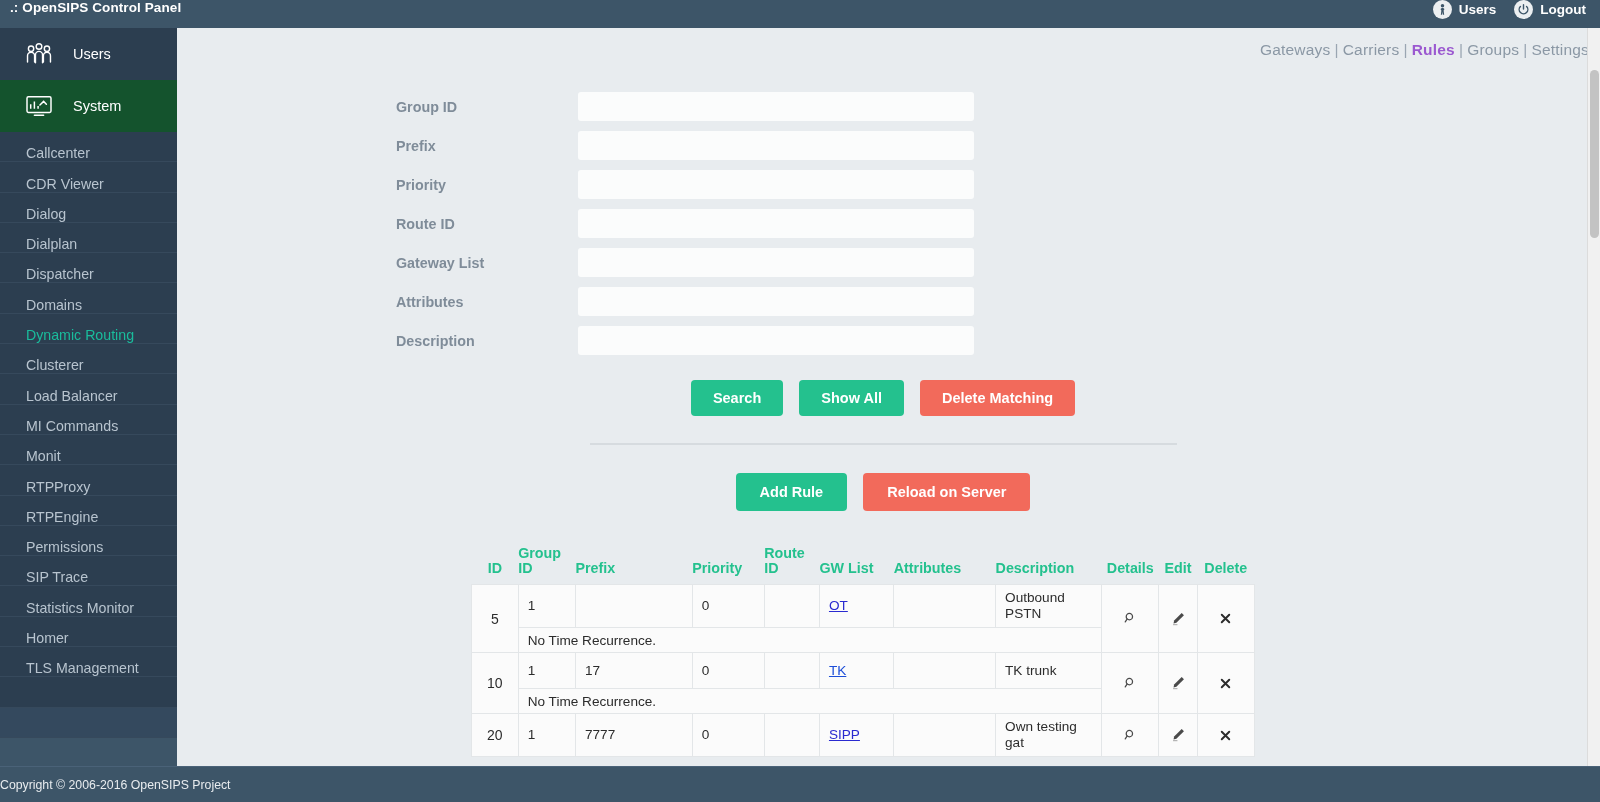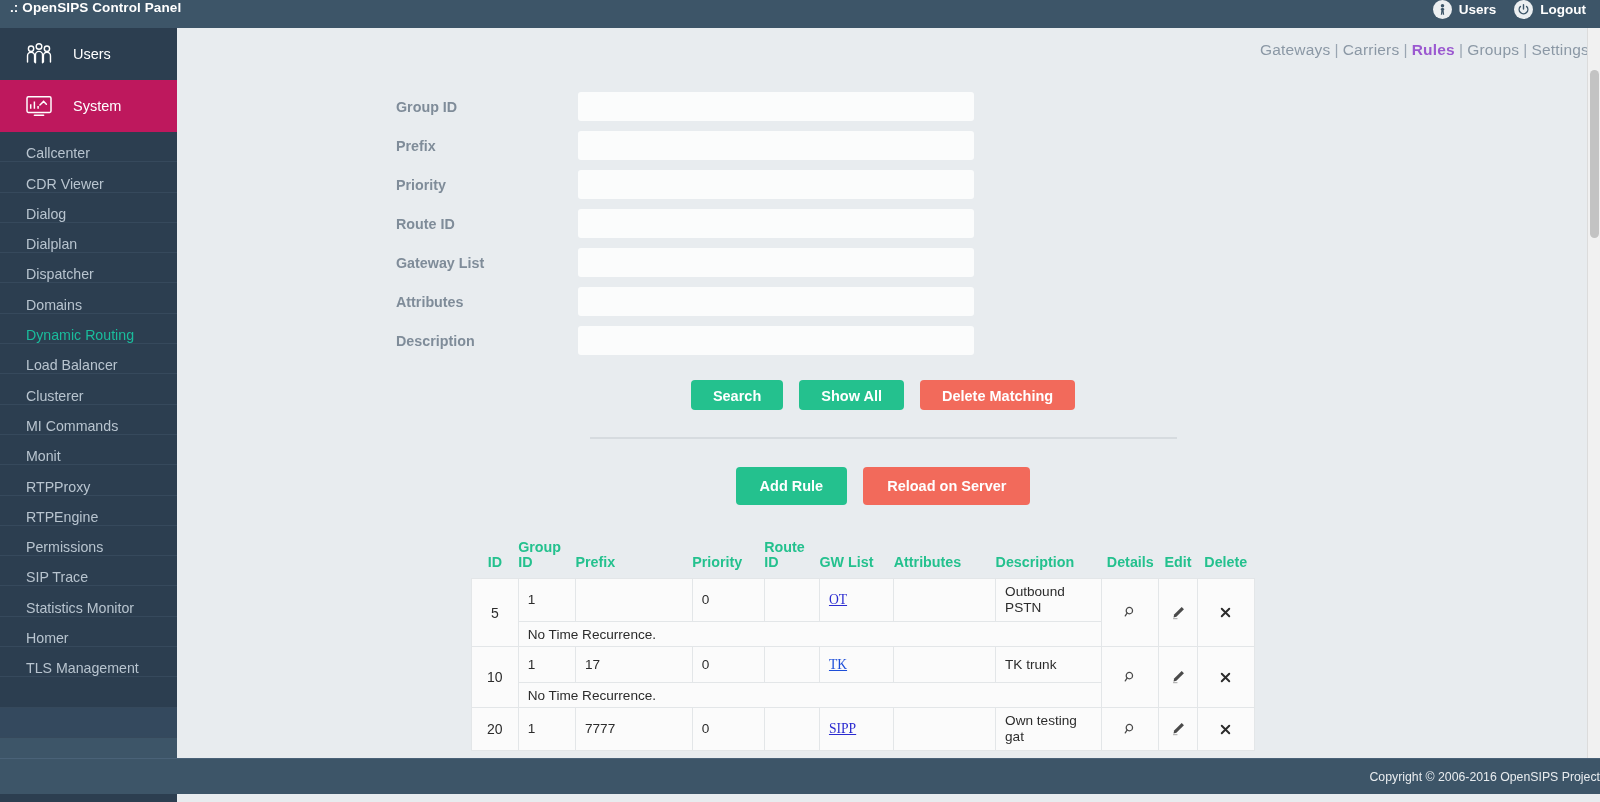--- a/index.html
+++ b/index.html
@@ -62,21 +62,21 @@
   .side-main {
     height: 52px;
     display: flex; align-items: center;
     padding-left: 22px;
     gap: 17px;
     color: #ffffff;
     font-size: 14.5px;
     cursor: pointer;
   }
   .side-main.users { background: #2c3e50; }
-  .side-main.system { background: #be185d; height: 52px; }
+  .side-main.system { background: #14532d; height: 52px; }
   .side-main .ic { width: 34px; height: 28px; display:flex; align-items:center; justify-content:center; flex:0 0 auto;}
   .side-item {
     height: 30.3px;
     display: flex; align-items: flex-end;
     padding-left: 26px;
     color: #b8c4cf;
     font-size: 14.2px;
     border-bottom: 1px solid #36495c;
     cursor: pointer;
     background: #2c3e50;
@@ -135,21 +135,21 @@
     display: flex; justify-content: center;
     gap: 16px;
     margin-top: 20px;
   }
   .btn {
     border: none; border-radius: 4px;
     color: #fff; font-weight: bold;
     font-size: 14.5px;
     font-family: "Liberation Sans", sans-serif;
     cursor: pointer;
-    height: 30px;
+    height: 36px;
     padding: 8px 22px;
   }
   .btn.green { background: #24c18e; }
   .btn.red   { background: #f26a5b; }
 
   .divider {
     width: 587px;
     height: 2px;
     background: #d6dbdf;
     margin: 27px auto 0 auto;
@@ -207,40 +207,40 @@
     vertical-align: middle;
   }
   td.trcell {
     background: #fbfbfb;
     border: 1px solid #e3e6e8;
     font-size: 13.6px;
     color: #2c2c2c;
     padding: 4px 9px;
     height: 25px;
   }
-  .gwlink { color: #2a2ad0; text-decoration: underline; cursor: pointer; font-family: Liberation Serif, serif; }
+  .gwlink { color: #2a2ad0; text-decoration: underline; cursor: pointer; }
   .gwlink.visited { color: #1d4ed8; }
 
   .actbtn {
     width: 26px; height: 26px;
     display: inline-flex; align-items: center; justify-content: center;
     cursor: pointer;
     border-radius: 50%;
   }
   .actbtn svg { display:block; }
 
   
   .footer {
     position: absolute;
-    bottom: 8px; left: 0;
+    bottom: 0; left: 0;
     width: 1600px; height: 36px;
     background: #3d5568;
     color: #e8ecef;
     font-size: 12.3px;
-    display: flex; align-items: center; justify-content: flex-end;
+    display: flex; align-items: center; justify-content: flex-start;
     z-index: 30;
     border-top: 1px solid #4a6278;
   }
 
   
   .vscroll {
     position: absolute;
     top: 28px; right: 0;
     width: 13px; height: 738px;
     background: #f1f1f1;
@@ -325,24 +325,24 @@
         <div class="side-item">
           <span>Dispatcher</span>
         </div>
         <div class="side-item">
           <span>Domains</span>
         </div>
         <div class="side-item active">
           <span>Dynamic Routing</span>
         </div>
         <div class="side-item">
+          <span>Clusterer</span>
+        </div>
+        <div class="side-item">
           <span>Load Balancer</span>
-        </div>
-        <div class="side-item">
-          <span>Clusterer</span>
         </div>
         <div class="side-item">
           <span>MI Commands</span>
         </div>
         <div class="side-item">
           <span>Monit</span>
         </div>
         <div class="side-item">
           <span>RTPProxy</span>
         </div>

